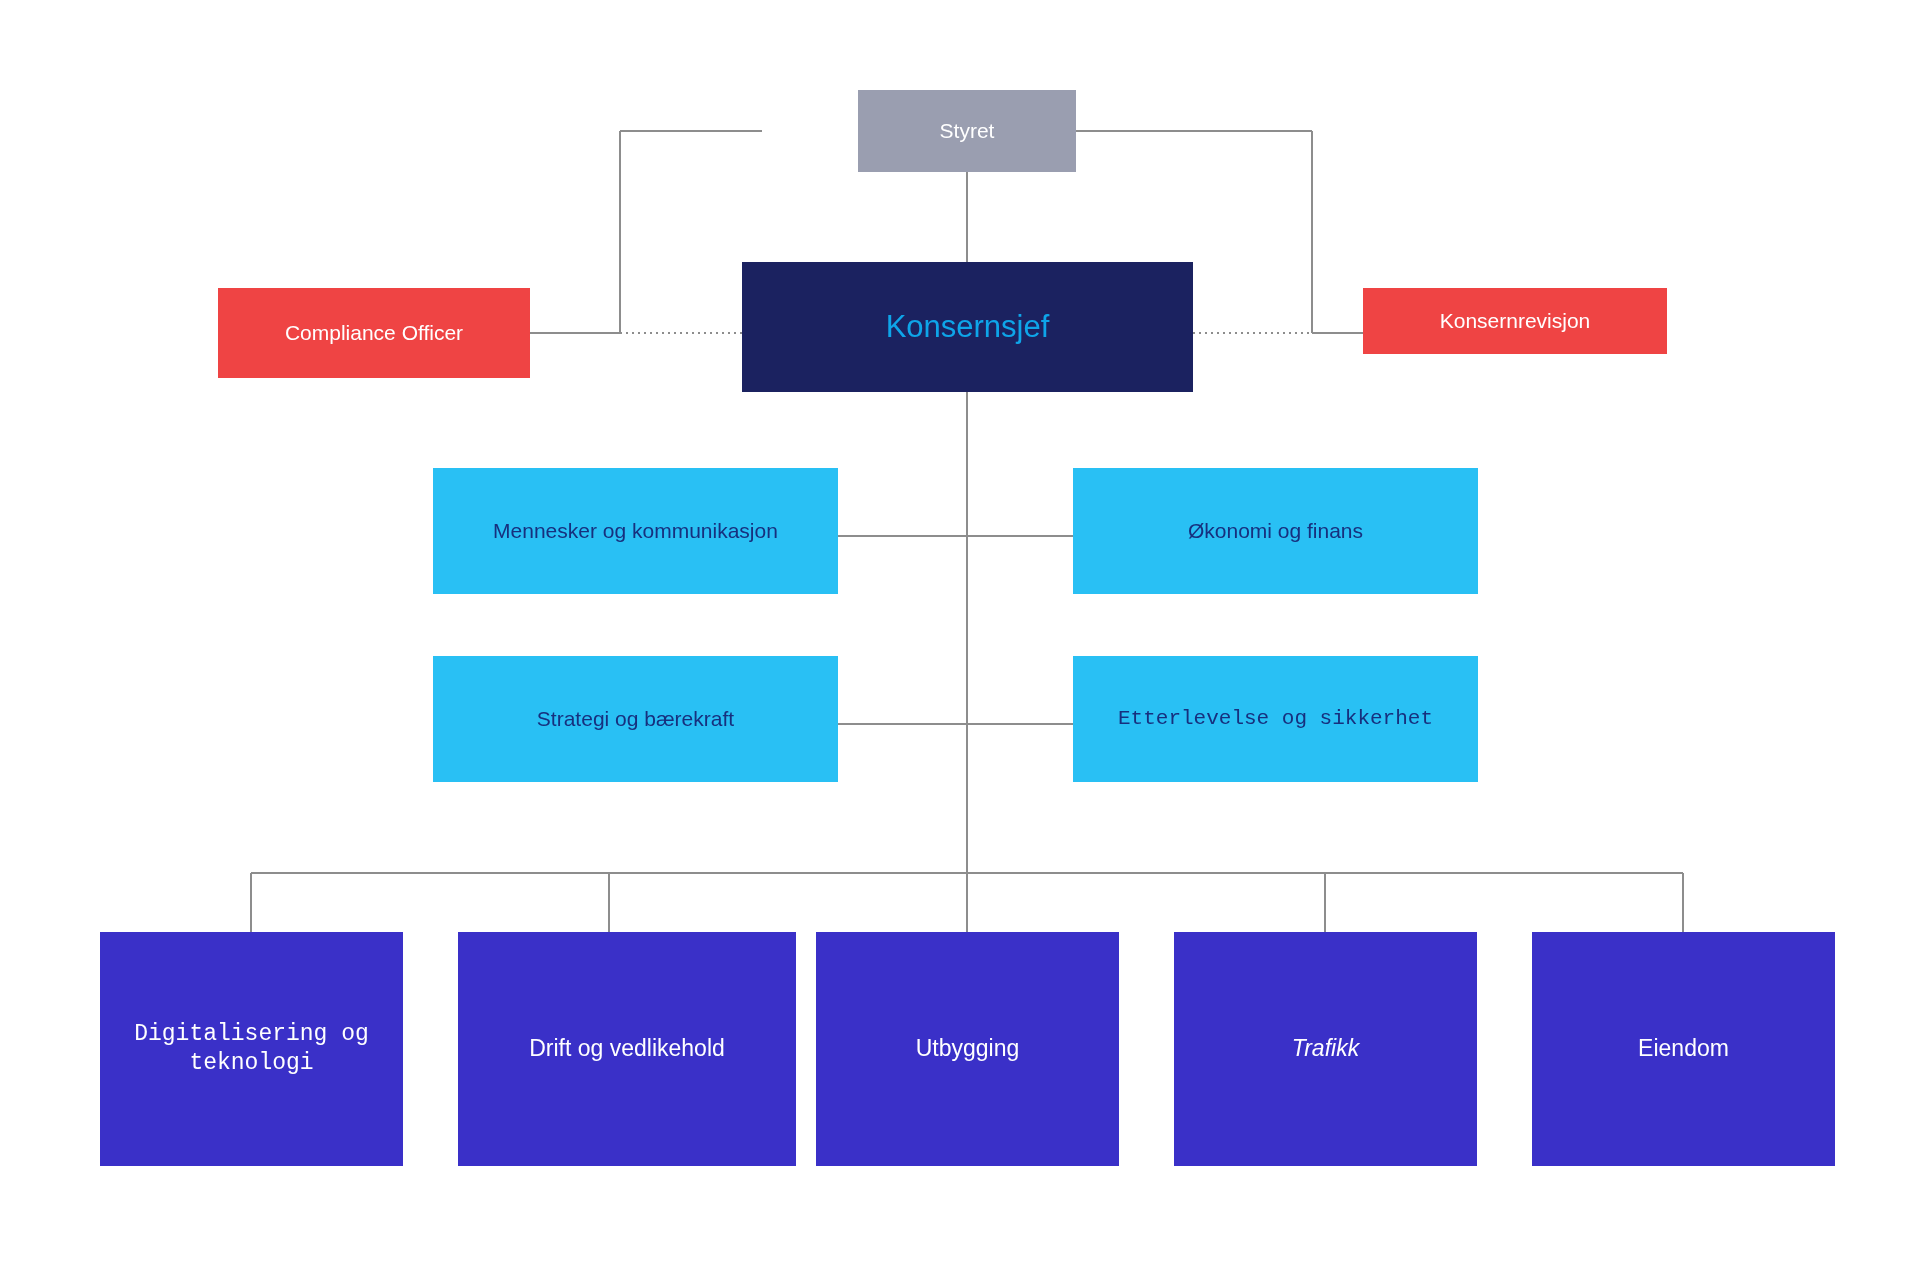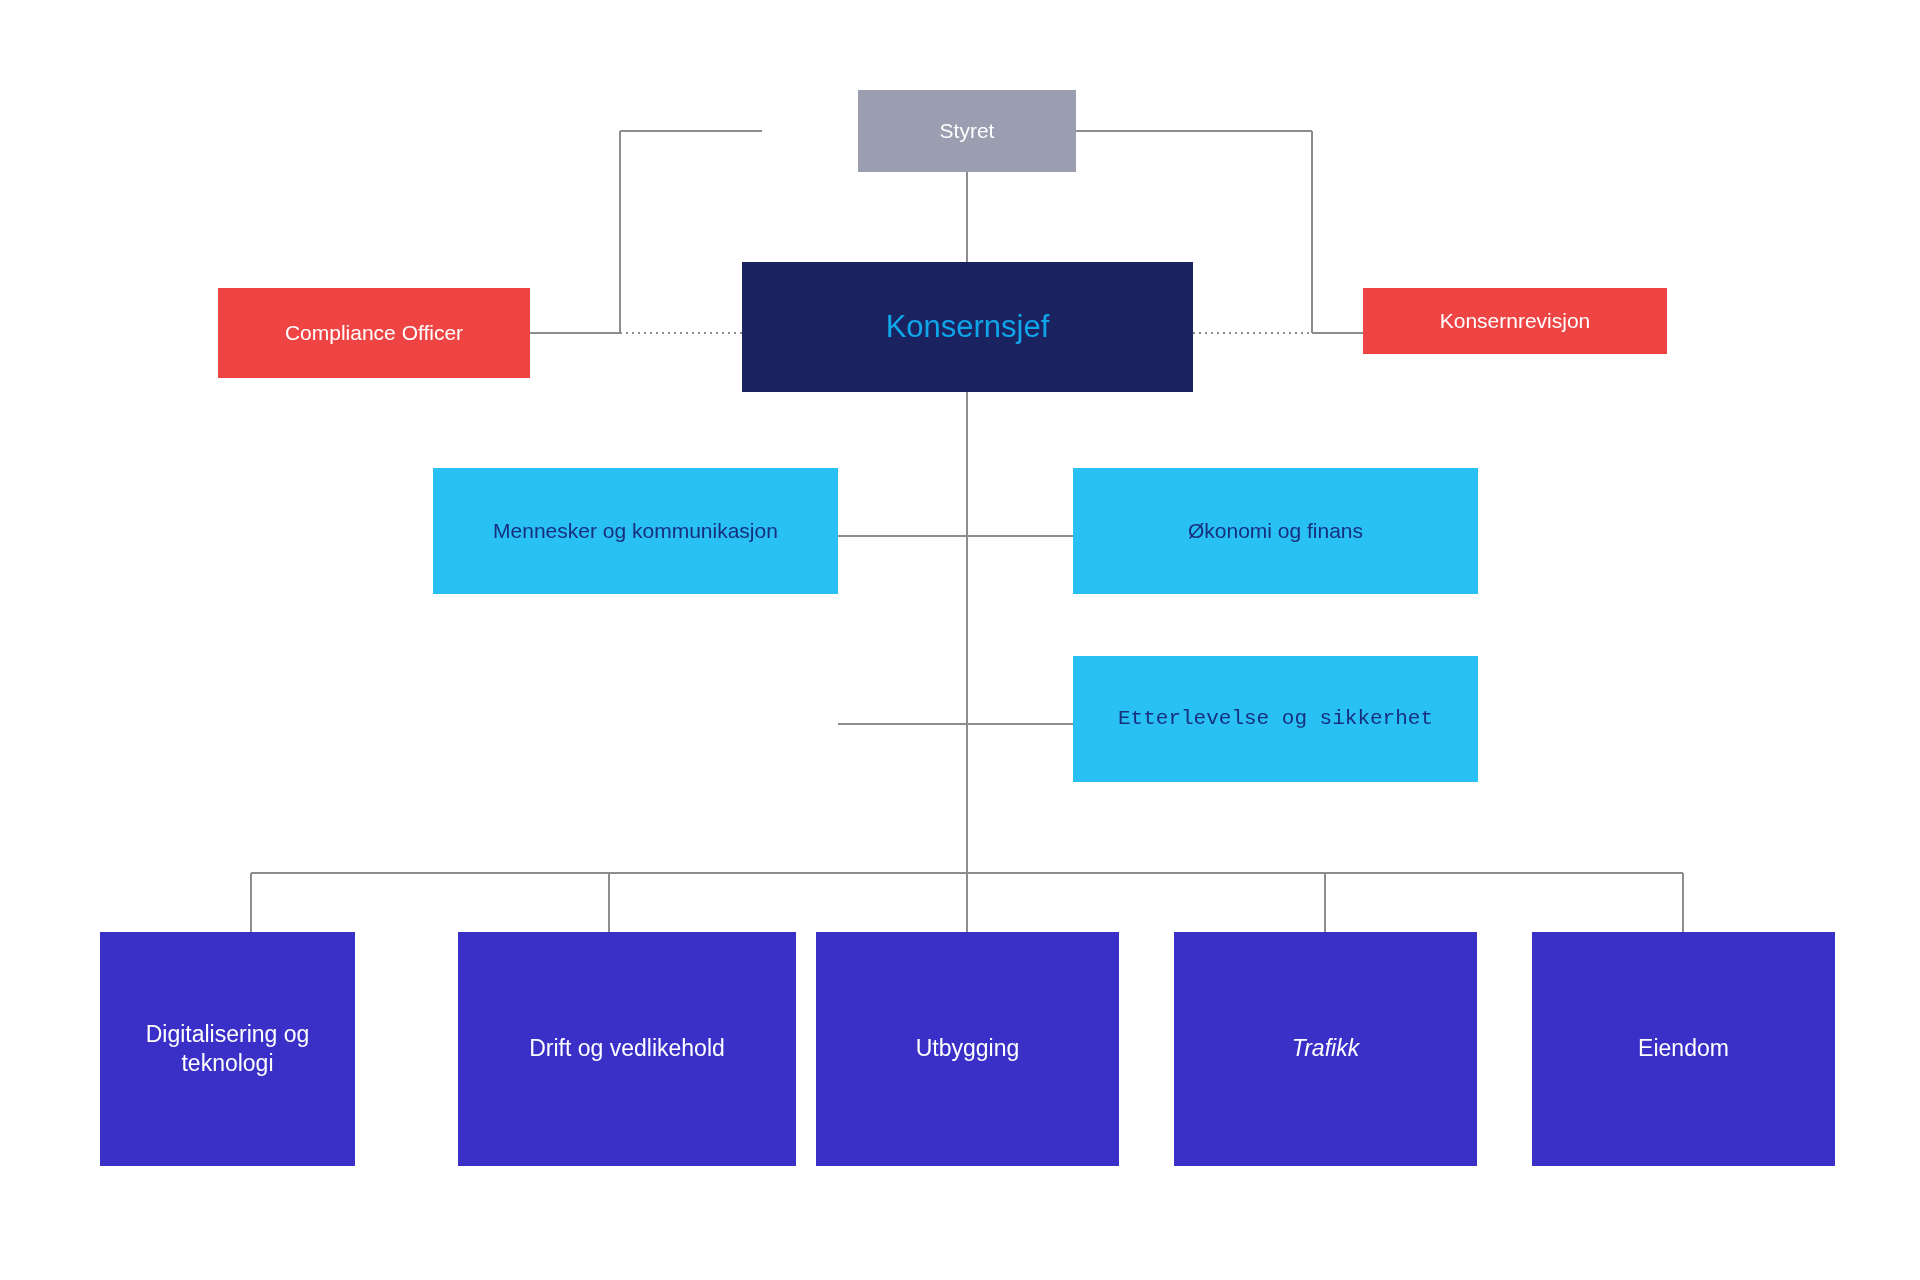--- a/index.html
+++ b/index.html
@@ -118,26 +118,29 @@
   </div>
 
   <div class="node corporate" style="left:433px;top:468px;width:405px;height:126px;">
     <span class="node-label">Mennesker og kommunikasjon</span>
   </div>
 
   <div class="node corporate" style="left:1073px;top:468px;width:405px;height:126px;">
     <span class="node-label">Økonomi og finans</span>
   </div>
 
+  <div class="node corporate" style="left:433px;top:656px;width:405px;height:126px;">
+    <span class="node-label">Strategi og bærekraft</span>
+  </div>
 
   <div class="node corporate" style="left:1073px;top:656px;width:405px;height:126px;font-family:Liberation Mono, monospace;">
     <span class="node-label">Etterlevelse og sikkerhet</span>
   </div>
 
-  <div class="node division" style="left:100px;top:932px;width:255px;height:234px;">
+  <div class="node division" style="left:100px;top:932px;width:303px;height:234px;font-family:Liberation Mono, monospace;">
     <span class="node-label">Digitalisering og teknologi</span>
   </div>
 
   <div class="node division" style="left:458px;top:932px;width:338px;height:234px;">
     <span class="node-label">Drift og vedlikehold</span>
   </div>
 
   <div class="node division" style="left:816px;top:932px;width:303px;height:234px;">
     <span class="node-label">Utbygging</span>
   </div>

